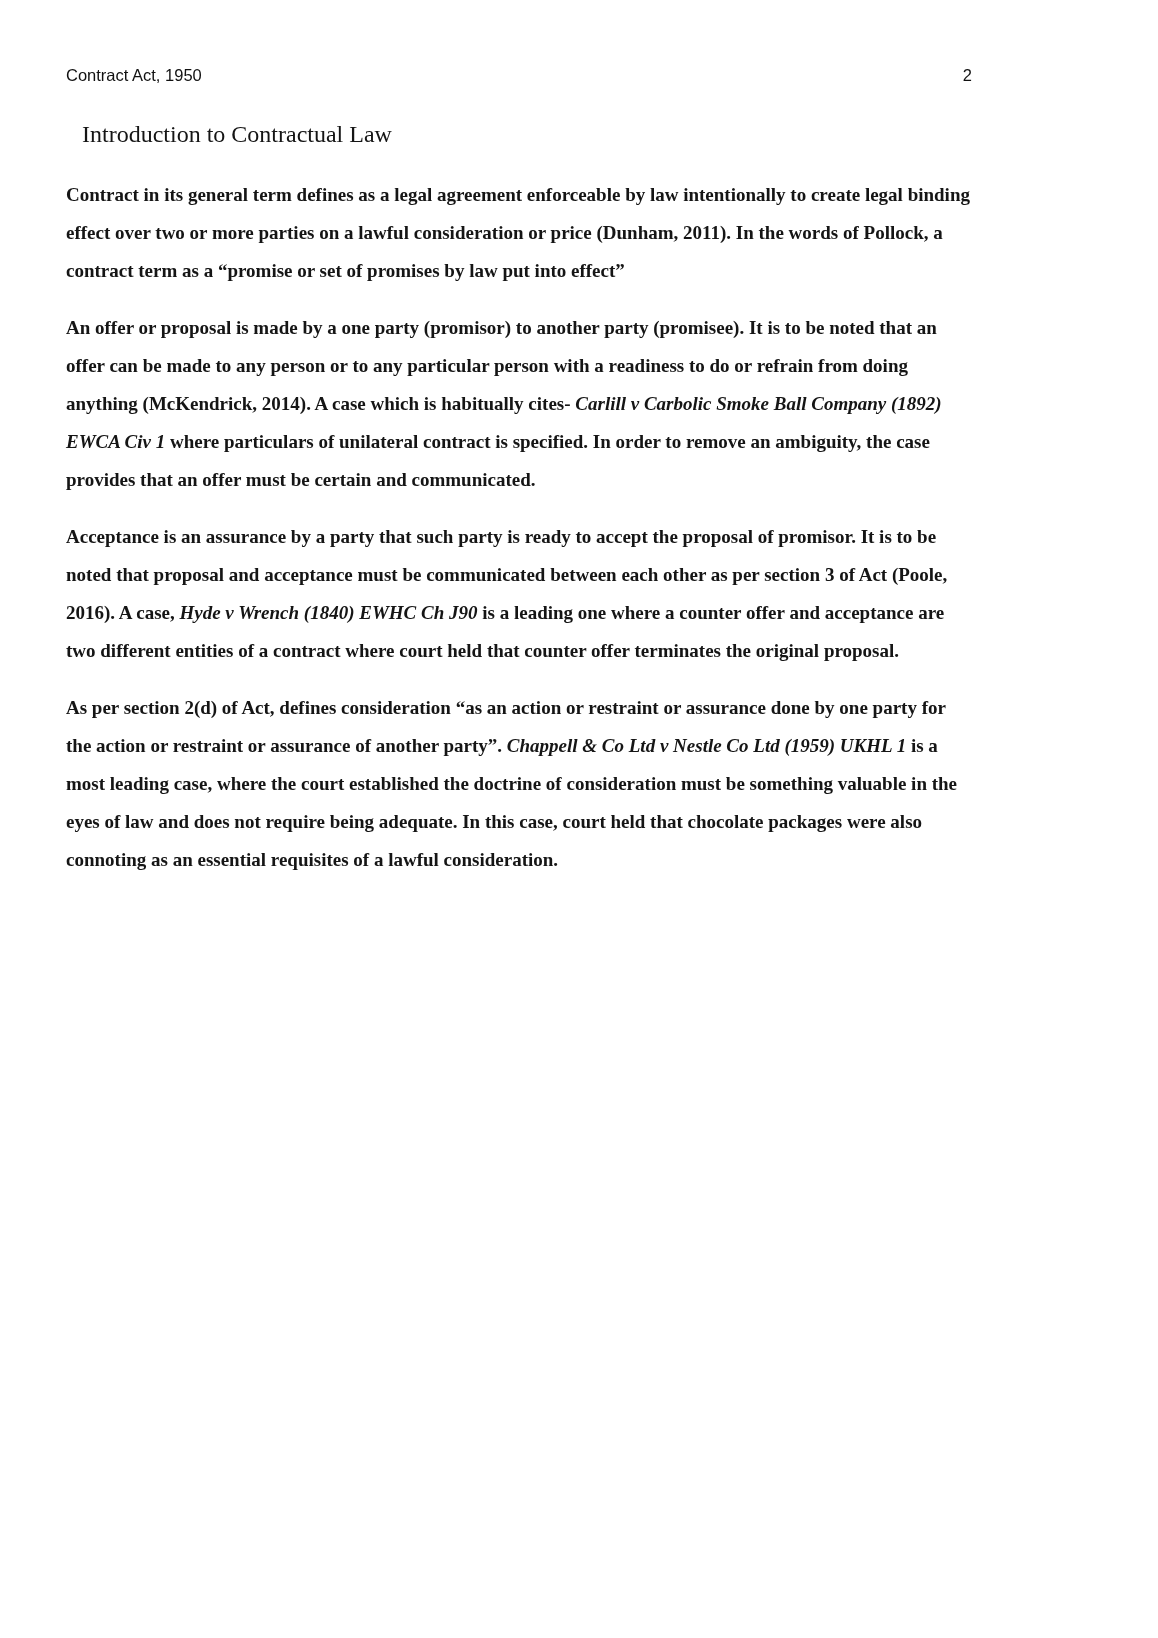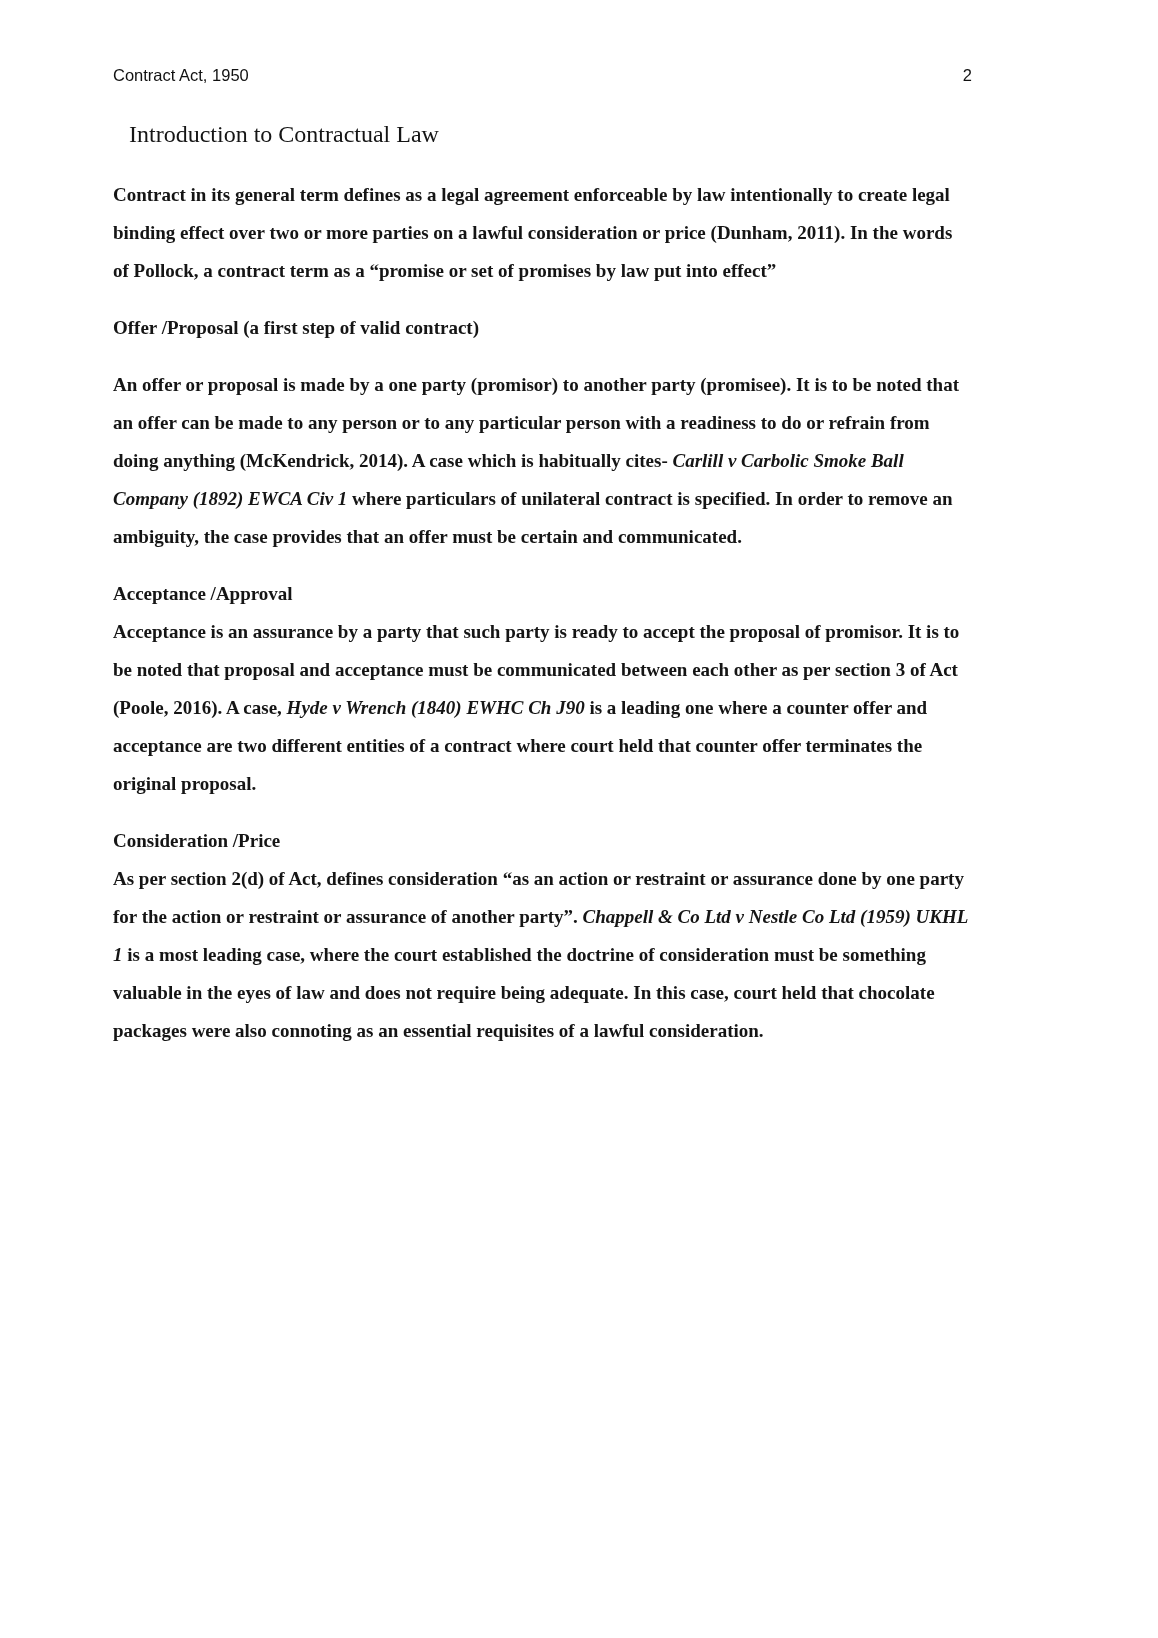--- a/index.html
+++ b/index.html
@@ -3,21 +3,21 @@
 <meta charset="utf-8">
 <style>
   * { box-sizing: border-box; }
   html, body { margin: 0; padding: 0; background: #ffffff; }
   .page {
     position: relative;
     width: 1158px;
     height: 1638px;
     margin: 0 auto;
     background: #ffffff;
-    padding: 66px 186px 60px 113px;
+    padding: 66px 186px 60px 66px;
     font-family: "Liberation Serif", "DejaVu Serif", serif;
     font-size: 19px;
     color: #151515;
     overflow: hidden;
   }
   .page-header {
     display: flex;
     justify-content: space-between;
     align-items: baseline;
     font-family: "Liberation Sans", "DejaVu Sans", sans-serif;
@@ -44,20 +44,17 @@
 <body>
 
 <div class="page">
   <header class="page-header">
     <span class="running-title">Contract Act, 1950</span>
     <span class="page-number">2</span>
   </header>
   <main class="content">
       <h2 class="section-heading"><span>Introduction to Contractual Law</span></h2>
       <p class="paragraph"><span>Contract in its general term defines as a legal agreement enforceable by law intentionally to create legal binding effect over two or more parties on a lawful consideration or price (Dunham, 2011). In the words of Pollock, a contract term as a “promise or set of promises by law put into effect”</span></p>
-      <p class="sub-heading"><span>Offer /Proposal (a first step of valid contract)</span></p>
       <p class="paragraph"><span>An offer or proposal is made by a one party (promisor) to another party (promisee). It is to be noted that an offer can be made to any person or to any particular person with a readiness to do or refrain from doing anything (McKendrick, 2014).  A case which is habitually cites- </span><span class="italic">Carlill v Carbolic Smoke Ball Company (1892) EWCA Civ 1</span><span> where particulars of unilateral contract is specified. In order to remove an ambiguity, the case provides that an offer must be certain and communicated.</span></p>
-      <p class="sub-heading tight"><span>Acceptance /Approval</span></p>
       <p class="paragraph"><span>Acceptance is an assurance by a party that such party is ready to accept the proposal of promisor. It is to be noted that proposal and acceptance must be communicated between each other as per section 3 of Act (Poole, 2016). A case, </span><span class="italic">Hyde v Wrench (1840) EWHC Ch J90</span><span> is a leading one where a counter offer and acceptance are two different entities of a contract where court held that counter offer terminates the original proposal.</span></p>
-      <p class="sub-heading tight"><span>Consideration /Price</span></p>
       <p class="paragraph"><span>As per section 2(d) of Act, defines consideration “as an action or restraint or assurance done by one party for the action or restraint or assurance of another party”. </span><span class="italic">Chappell &amp; Co Ltd v Nestle Co Ltd (1959) UKHL 1</span><span> is a most leading case, where the court established the doctrine of consideration must be something valuable in the eyes of law and does not require being adequate. In this case, court held that chocolate packages were also connoting as an essential requisites of a lawful consideration.</span></p>
     </main>
 </div>
 
 </body></html>

